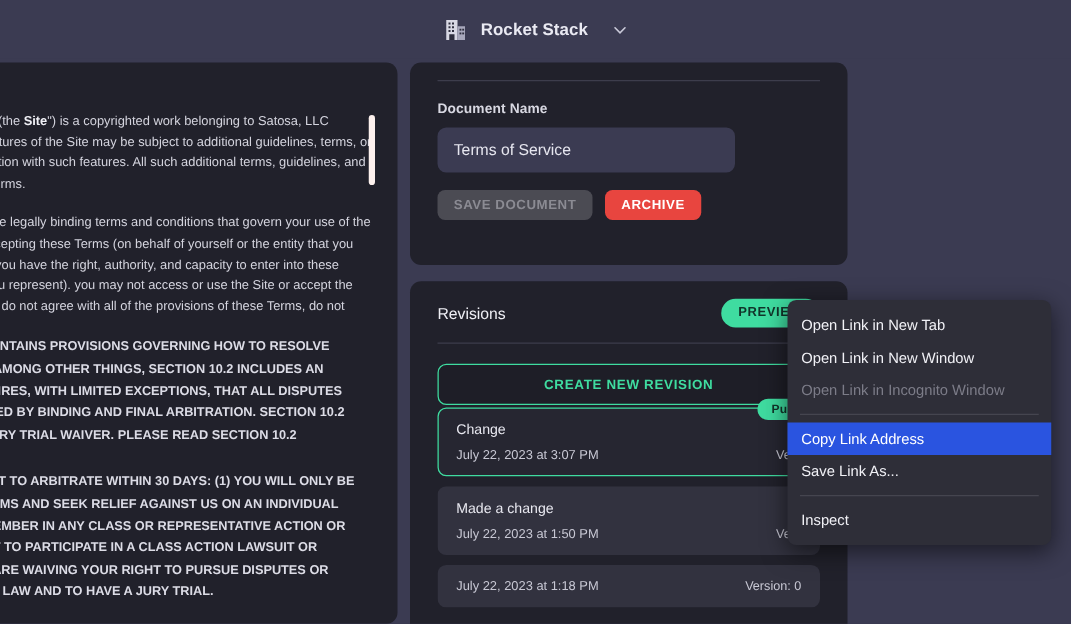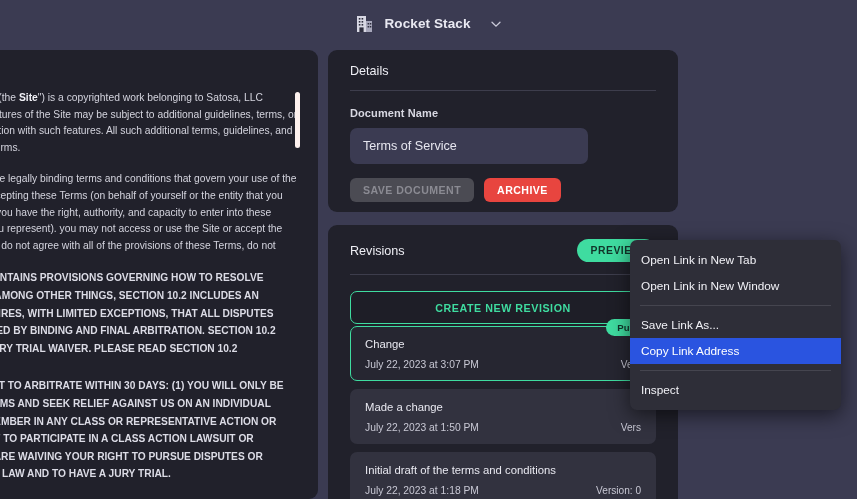--- a/index.html
+++ b/index.html
@@ -346,21 +346,20 @@
         <span>T OF LAW AND TO HAVE A JURY TRIAL.</span>
       </div>
     </div>
     <div class="doc-scrollbar-track"></div>
     <div class="doc-scrollbar-thumb"></div>
   </div>
 
   <div class="mid-col">
 
     <div class="card card-details">
-      <div class="card-title">Details</div>
       <div class="divider"></div>
       <div class="field-label">Document Name</div>
       <input class="text-input" type="text" value="Terms of Service" style="">
       <div class="btn-row">
         <button class="btn btn-disabled">SAVE DOCUMENT</button>
         <button class="btn btn-archive">ARCHIVE</button>
       </div>
     </div>
 
     <div class="card card-revisions">
@@ -382,32 +381,32 @@
 
       <div class="rev-item">
         <div class="rev-name">Made a change</div>
         <div class="rev-meta">
           <span class="rev-date">July 22, 2023 at 1:50 PM</span>
           <span class="rev-version">Vers</span>
         </div>
       </div>
 
       <div class="rev-item">
-        <div class="rev-name">Initial draft of the terms and conditions</div>
         <div class="rev-meta">
           <span class="rev-date">July 22, 2023 at 1:18 PM</span>
           <span class="rev-version">Version: 0</span>
         </div>
       </div>
     </div>
   </div>
 
   <div class="ctx-menu">
     <div class="ctx-item">Open Link in New Tab</div>
     <div class="ctx-item">Open Link in New Window</div>
+    <div class="ctx-item disabled">Open Link in Incognito Window</div>
     <div class="ctx-sep"></div>
+    <div class="ctx-item highlight">Copy Link Address</div>
     <div class="ctx-item">Save Link As...</div>
-    <div class="ctx-item highlight">Copy Link Address</div>
     <div class="ctx-sep"></div>
     <div class="ctx-item">Inspect</div>
   </div>
 
 </div>
 
 </body></html>

